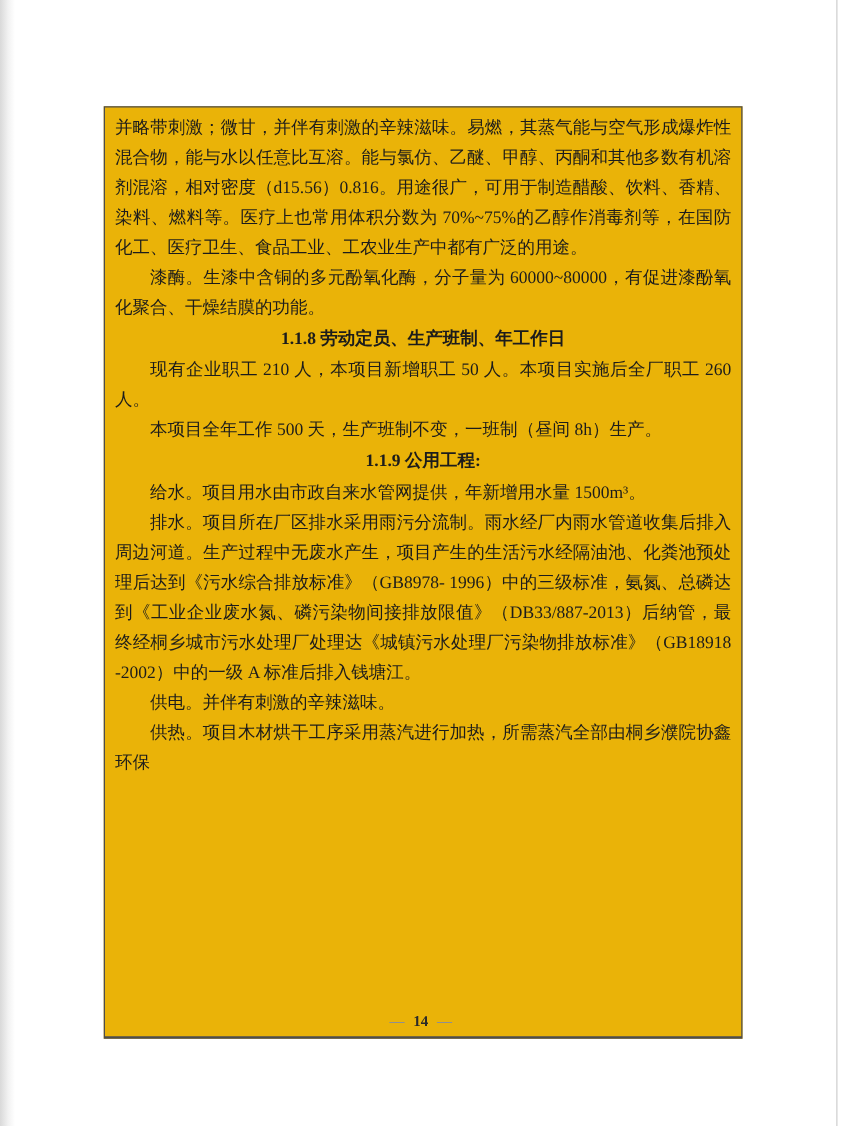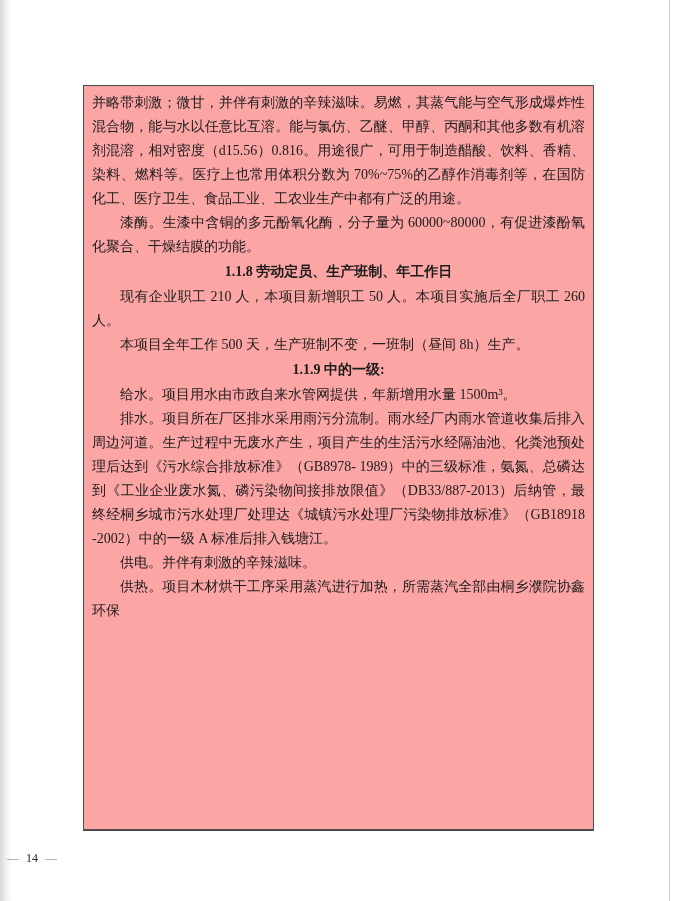--- a/index.html
+++ b/index.html
@@ -30,69 +30,70 @@
   }
   .content-box {
     position: absolute;
     left: 83px; top: 85px;
     width: 511px; height: 746px;
     box-sizing: border-box;
     border: 1px solid #4d4d4d;
     border-bottom-width: 2px;
     padding: 5px 8px 24px 8px;
     overflow: hidden;
-    background: #fca5a5;
+    background: #eab308;
   }
   .para {
     margin: 0;
     font-size: 14px;
     line-height: 24px;
     text-align: justify;
     text-indent: 2em;
     word-break: break-all;
   }
   .para.no-indent {
     text-indent: 0;
   }
   .para.heading {
     font-weight: bold;
     text-align: center;
     text-indent: 0;
     margin: 1px 0;
   }
   .footer {
     position: absolute;
-    top: 850px; left: 0;
+    top: 809px; left: 0;
     width: 100%;
-    text-align: left;
+    text-align: center;
     font-size: 12px;
     line-height: 16px;
     color: #2a2a2a;
+    font-weight: bold;
   }
   .footer .dash {
     color: #8f8f8f;
     padding: 0 7px;
   }
 </style>
 </head>
 <body>
 
 <div class="page">
   <div class="scan-edge-left"></div>
   <div class="scan-edge-right"></div>
 
   <div class="content-box">
     <p class="para no-indent">并略带刺激；微甘，并伴有刺激的辛辣滋味。易燃，其蒸气能与空气形成爆炸性混合物，能与水以任意比互溶。能与氯仿、乙醚、甲醇、丙酮和其他多数有机溶剂混溶，相对密度（d15.56）0.816。用途很广，可用于制造醋酸、饮料、香精、染料、燃料等。医疗上也常用体积分数为 70%~75%的乙醇作消毒剂等，在国防化工、医疗卫生、食品工业、工农业生产中都有广泛的用途。</p>
     <p class="para">漆酶。生漆中含铜的多元酚氧化酶，分子量为 60000~80000，有促进漆酚氧化聚合、干燥结膜的功能。</p>
     <p class="para heading">1.1.8 劳动定员、生产班制、年工作日</p>
     <p class="para">现有企业职工 210 人，本项目新增职工 50 人。本项目实施后全厂职工 260 人。</p>
     <p class="para">本项目全年工作 500 天，生产班制不变，一班制（昼间 8h）生产。</p>
-    <p class="para heading">1.1.9 中的一级:</p>
+    <p class="para heading">1.1.9 公用工程:</p>
     <p class="para">给水。项目用水由市政自来水管网提供，年新增用水量 1500m³。</p>
-    <p class="para">排水。项目所在厂区排水采用雨污分流制。雨水经厂内雨水管道收集后排入周边河道。生产过程中无废水产生，项目产生的生活污水经隔油池、化粪池预处理后达到《污水综合排放标准》（GB8978- 1989）中的三级标准，氨氮、总磷达到《工业企业废水氮、磷污染物间接排放限值》（DB33/887-2013）后纳管，最终经桐乡城市污水处理厂处理达《城镇污水处理厂污染物排放标准》（GB18918-2002）中的一级 A 标准后排入钱塘江。</p>
+    <p class="para">排水。项目所在厂区排水采用雨污分流制。雨水经厂内雨水管道收集后排入周边河道。生产过程中无废水产生，项目产生的生活污水经隔油池、化粪池预处理后达到《污水综合排放标准》（GB8978- 1996）中的三级标准，氨氮、总磷达到《工业企业废水氮、磷污染物间接排放限值》（DB33/887-2013）后纳管，最终经桐乡城市污水处理厂处理达《城镇污水处理厂污染物排放标准》（GB18918-2002）中的一级 A 标准后排入钱塘江。</p>
     <p class="para">供电。并伴有刺激的辛辣滋味。</p>
     <p class="para">供热。项目木材烘干工序采用蒸汽进行加热，所需蒸汽全部由桐乡濮院协鑫环保</p>
   </div>
 
   <div class="footer">
     <span class="dash">—</span><span class="num">14</span><span class="dash">—</span>
   </div>
 </div>
 
 </body></html>

